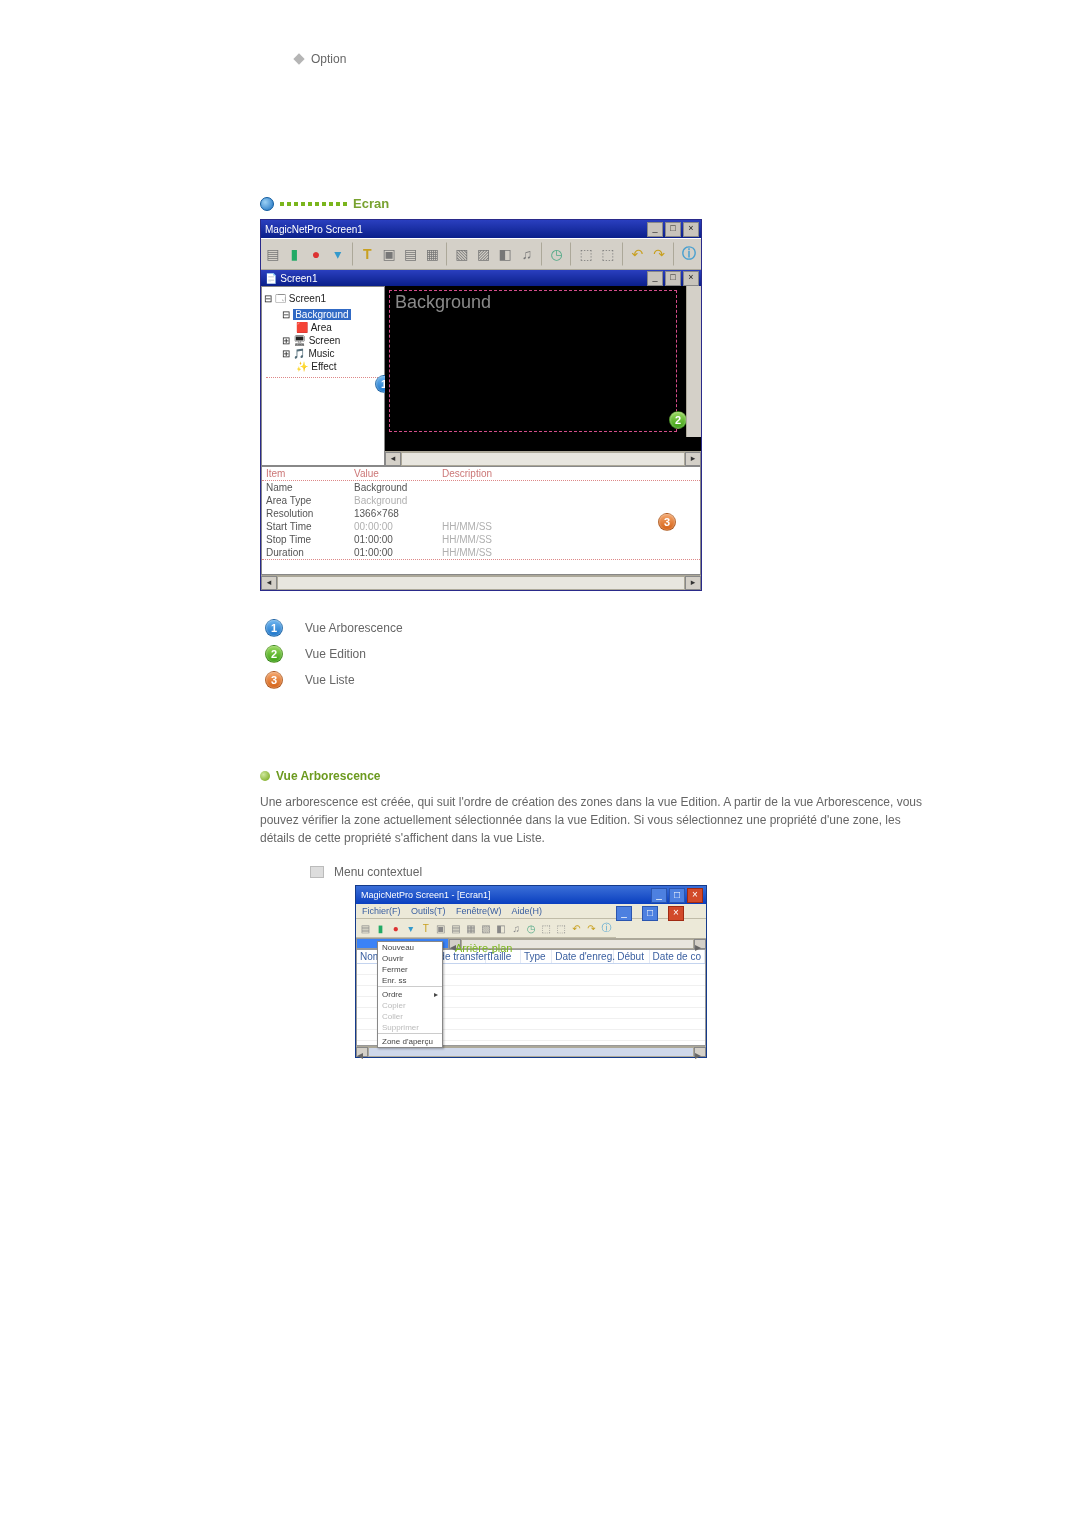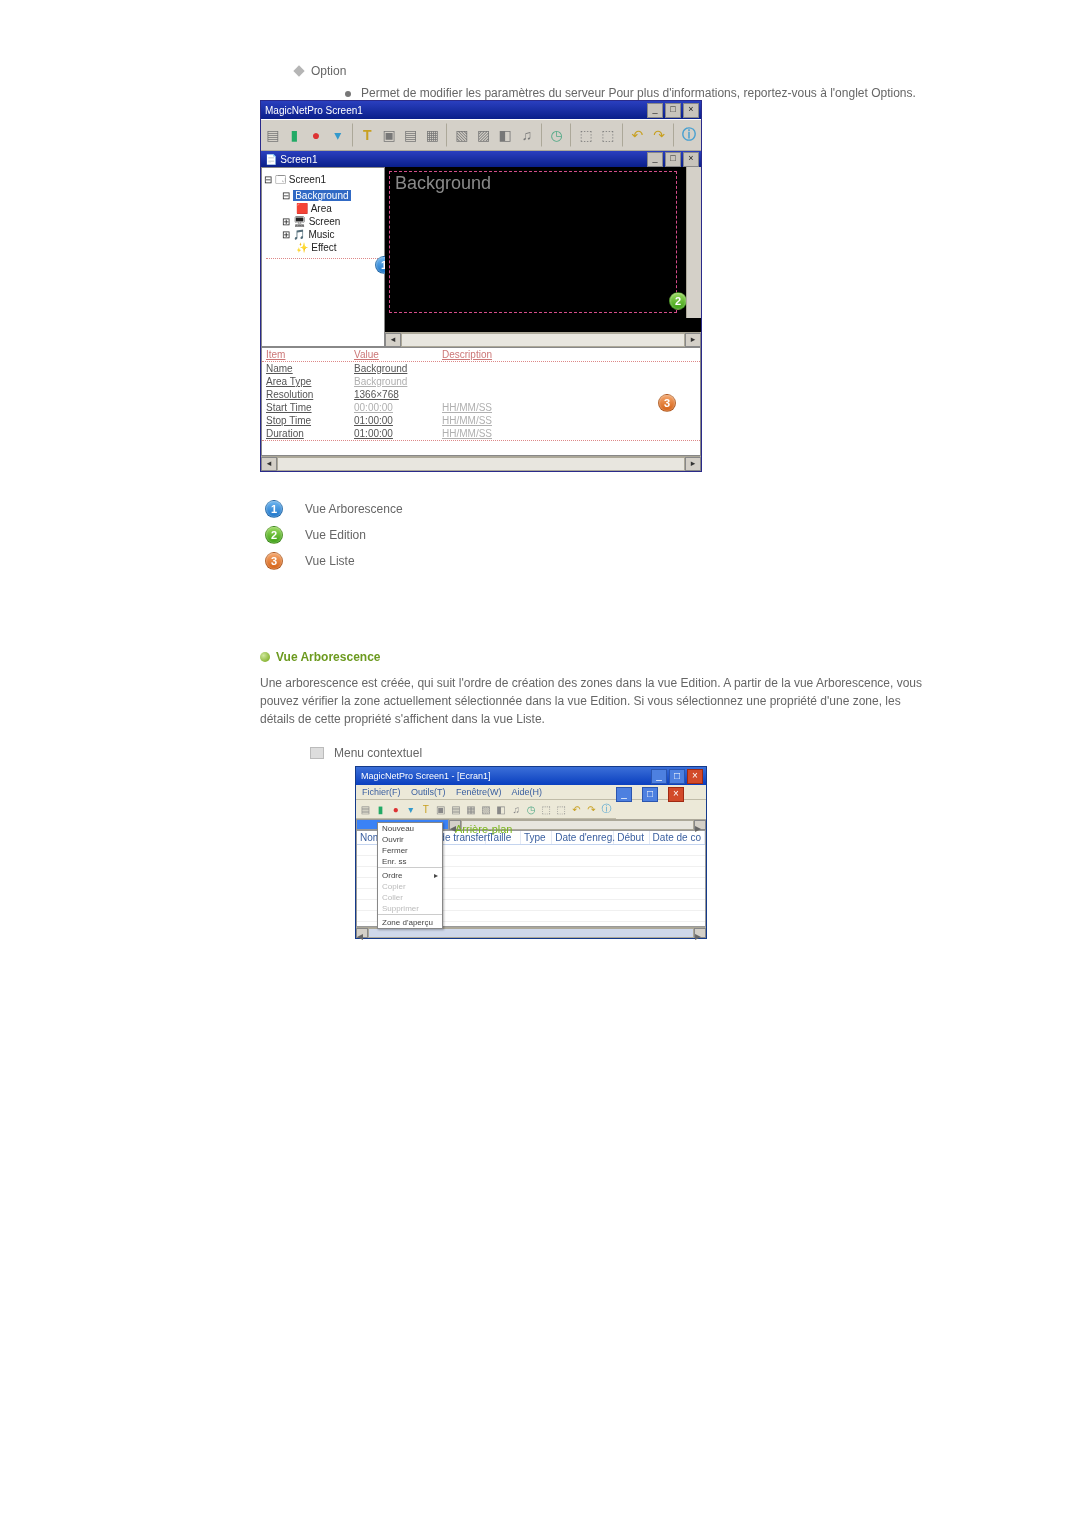--- a/index.html
+++ b/index.html
@@ -4,21 +4,21 @@
 <style>
   body {
     margin: 0;
     font-family: Verdana, Arial, sans-serif;
     font-size: 12px;
     color: #666;
     background: #fff;
   }
   .page {
     width: 790px;
-    margin: 12px auto;
+    margin: 0 auto;
     padding: 52px 0 60px 0;
   }
   .indent1 { margin-left: 150px; }
   .indent2 { margin-left: 200px; }
   .option-head {
     display: flex;
     align-items: center;
     gap: 8px;
     margin-bottom: 8px;
   }
@@ -118,21 +118,21 @@
 
   .hscroll { height:14px; background:#d4d0c8; border-top:1px solid #aca899; display:flex; align-items:center;}
   .hscroll .btnsq { width:14px; height:12px; background:#d4d0c8; border:1px solid #888; font-size:9px; text-align:center; color:#333;}
   .hscroll .track { flex:1; background:#e8e6df; height:12px; border:1px solid #aca899;}
 
   .listpanel {
     background:#fff; border:1px solid #888;
     font-size:10px;
   }
   .listhdr { display:flex; color:#c77; border-bottom:1px dotted #d88;}
-  .listhdr div, .listrow div { padding:1px 4px;text-decoration:underline; }
+  .listhdr div, .listrow div { padding:1px 4px; }
   .col1{width:80px;} .col2{width:80px;} .col3{flex:1;}
   .listrow { display:flex; color:#555;}
   .listrow .dim { color:#b0b0b0;}
 
   
   .legend { margin:28px 0 0 120px; }
   .legend-row { display:flex; align-items:center; gap:22px; margin-bottom:8px;}
 
   
   .sec2 { margin:80px 0 0 115px; }
@@ -184,27 +184,37 @@
 <body>
 
 <div class="page">
 
   <div class="indent1">
     <div class="option-head">
       <span class="bullet-diamond"></span>
       <span>Option</span>
     </div>
   </div>
-  <div class="indent2">
-    <div class="option-desc">
-      <span class="bullet-disc"></span>
-      <span>Permet de modifier les paramètres du serveur Pour plus d'informations, reportez-vous à l'onglet Options.</span>
-    </div>
-  </div>
-
+
+  <div class="section-header">
+    <span class="bluecircle"></span>
+    <span class="greendots">
+      <span></span>
+        <span></span>
+        <span></span>
+        <span></span>
+        <span></span>
+      <span></span>
+        <span></span>
+        <span></span>
+        <span></span>
+        <span></span>
+    </span>
+    <span class="section-title">Ecran</span>
+  </div>
 
   <div class="app1">
     <div class="titlebar">
       <span>MagicNetPro Screen1</span>
       <span class="winbtns">
         <span class="winbtn">_</span>
         <span class="winbtn">□</span>
         <span class="winbtn">×</span>
       </span>
     </div>

